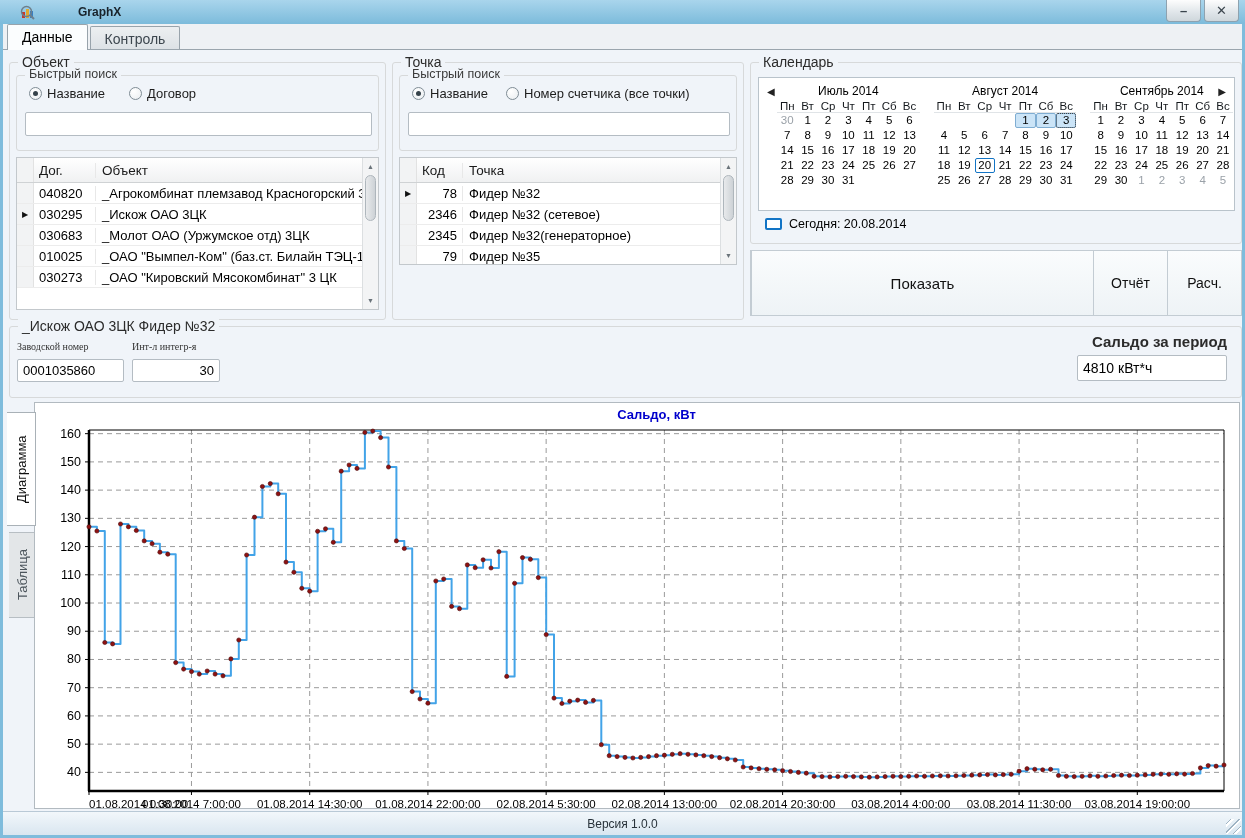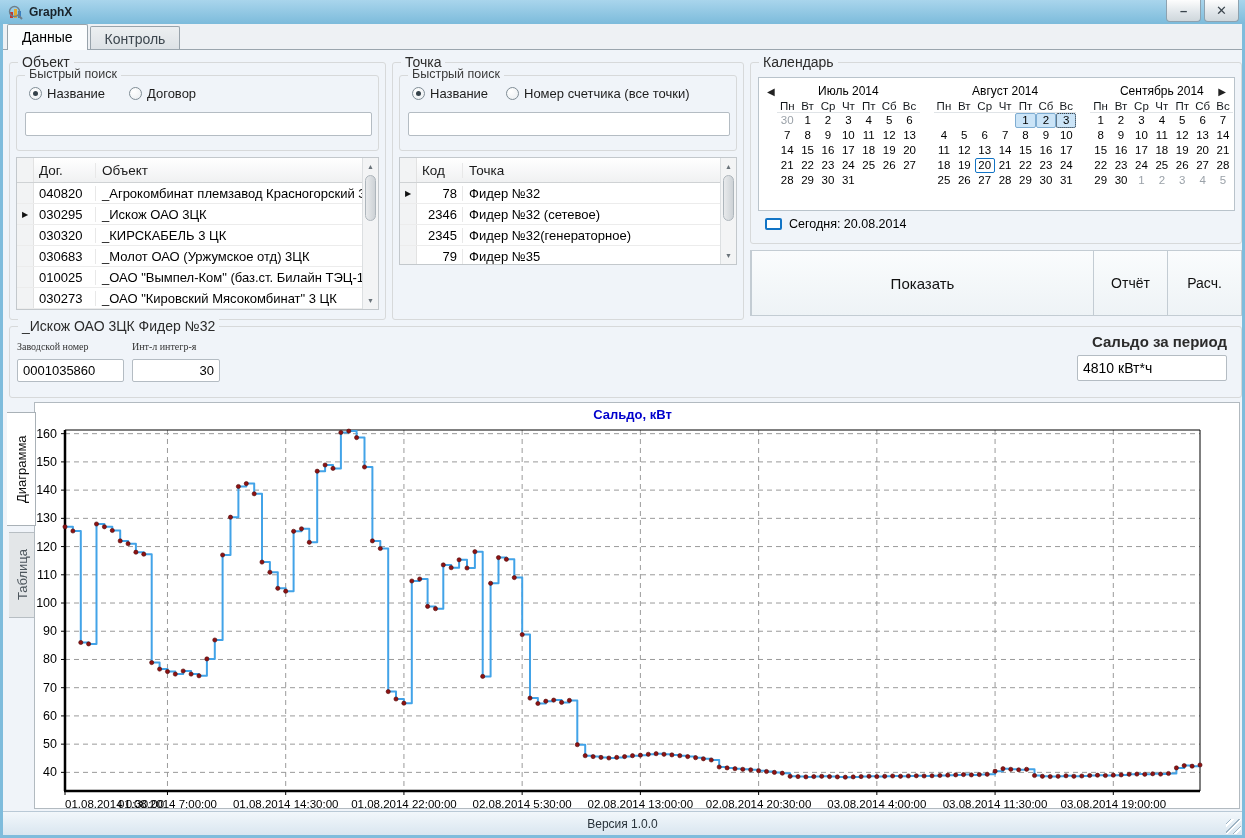--- a/index.html
+++ b/index.html
@@ -2,21 +2,21 @@
 <html><head>
 <meta charset="utf-8">
 <style>
   * { box-sizing: border-box; }
   html,body { margin:0; padding:0; background:#cfd8df; }
   body { font-family:"Liberation Sans","DejaVu Sans",sans-serif; }
   .window { position:relative; width:1245px; height:838px; background:#7fbcdc; overflow:hidden; }
 
   
   .titlebar { position:absolute; top:0; left:0; right:0; height:24px;
-    background:linear-gradient(#a9d5ec,#7cbbdb); display:flex; align-items:center; padding:0 8px; }
+    background:linear-gradient(#a9d5ec,#7cbbdb); display:flex; align-items:center; padding:0 20px;gap:37px; }
   .apptitle { font-size:12px; font-weight:bold; color:#18222a; margin-left:6px; }
   .winbtns { position:absolute; top:0; right:6px; display:flex; gap:3px; }
   .winbtn { width:35px; height:22px; background:linear-gradient(#fdfdfd,#dfe5e9 60%,#cfd7dc);
     border:1px solid #8ea2af; border-top:none; border-radius:0 0 4px 4px;
     display:flex; align-items:center; justify-content:center; font-size:13px; font-weight:bold; color:#3a444c; cursor:default; }
 
   
   .tabstrip { position:absolute; top:24px; left:3px; right:3px; height:26px; background:#eef1f4;
     border-bottom:1px solid #9aa5ad; display:flex; align-items:flex-end; padding-left:4px; }
   .tab { padding:4px 14px 5px 14px; font-size:14px; border:1px solid #98a3ab; border-bottom:none;
@@ -77,21 +77,21 @@
   .ctl { position:absolute; border:1px solid #c3ccd3; background:#f3f7fa; display:flex; }
   .ctl-radios { width:132px; padding:7px 0 0 12px; display:flex; flex-direction:column; gap:3px; }
   .ctl-btn { border-left:1px solid #c3ccd3; background:linear-gradient(#fafcfd,#eef3f6);
     display:flex; align-items:center; justify-content:center; font-size:14px; color:#111; cursor:default; }
 
   
   .fld-lab { position:absolute; font-size:10px; color:#333;font-family:Liberation Serif, serif; }
   .period-lab { position:absolute; font-size:15px; font-weight:bold; color:#2b2b2b; text-align:right; }
 
   
-  .chart-panel { position:absolute; left:31px; top:352px; width:1206px; height:407px; background:#fff; border:1px solid #b2bac0; }
+  .chart-panel { position:absolute; left:31px; top:352px; width:1206px; height:407px; background:#fff; border:1px solid #b2bac0;padding-left:24px; }
   .vtab { position:absolute; writing-mode:vertical-rl; transform:rotate(180deg); text-align:center;
     display:flex; align-items:center; justify-content:center; font-size:13px; }
   .vtab.on { left:4px; top:362px; width:29px; height:114px; background:#fff; border:1px solid #a9b1b7; border-right:none; color:#111; z-index:3; }
   .vtab.off { left:6px; top:482px; width:27px; height:86px; background:#e3e6e8; border:1px solid #b7bec3; border-right:none; color:#4c555c; }
 
   
   .statusbar { position:absolute; left:3px; right:3px; bottom:3px; height:24px;
     background:linear-gradient(#f2f7fb,#d9e6f0); border-top:1px solid #b9c9d6;
     display:flex; align-items:center; justify-content:center; font-size:12px; color:#28323a; }
   .grip { position:absolute; right:1px; bottom:1px; width:15px; height:15px;
@@ -147,25 +147,20 @@
             </div>
             <div class="tbl-row">
               <span class="c-ind"></span>
               <span class="c-num" style="width: 62px;">040820</span>
               <span class="c-name">_Агрокомбинат племзавод Красногорский ЗАО</span>
             </div>
             <div class="tbl-row">
               <span class="c-ind">▶</span>
               <span class="c-num" style="width: 62px;">030295</span>
               <span class="c-name">_Искож ОАО 3ЦК</span>
-            </div>
-            <div class="tbl-row">
-              <span class="c-ind"></span>
-              <span class="c-num" style="width: 62px;">030320</span>
-              <span class="c-name">_КИРСКАБЕЛЬ 3 ЦК</span>
             </div>
             <div class="tbl-row">
               <span class="c-ind"></span>
               <span class="c-num" style="width: 62px;">030683</span>
               <span class="c-name">_Молот ОАО (Уржумское отд) 3ЦК</span>
             </div>
             <div class="tbl-row">
               <span class="c-ind"></span>
               <span class="c-num" style="width: 62px;">010025</span>
               <span class="c-name">_ОАО "Вымпел-Ком" (баз.ст. Билайн ТЭЦ-1) (1</span>

